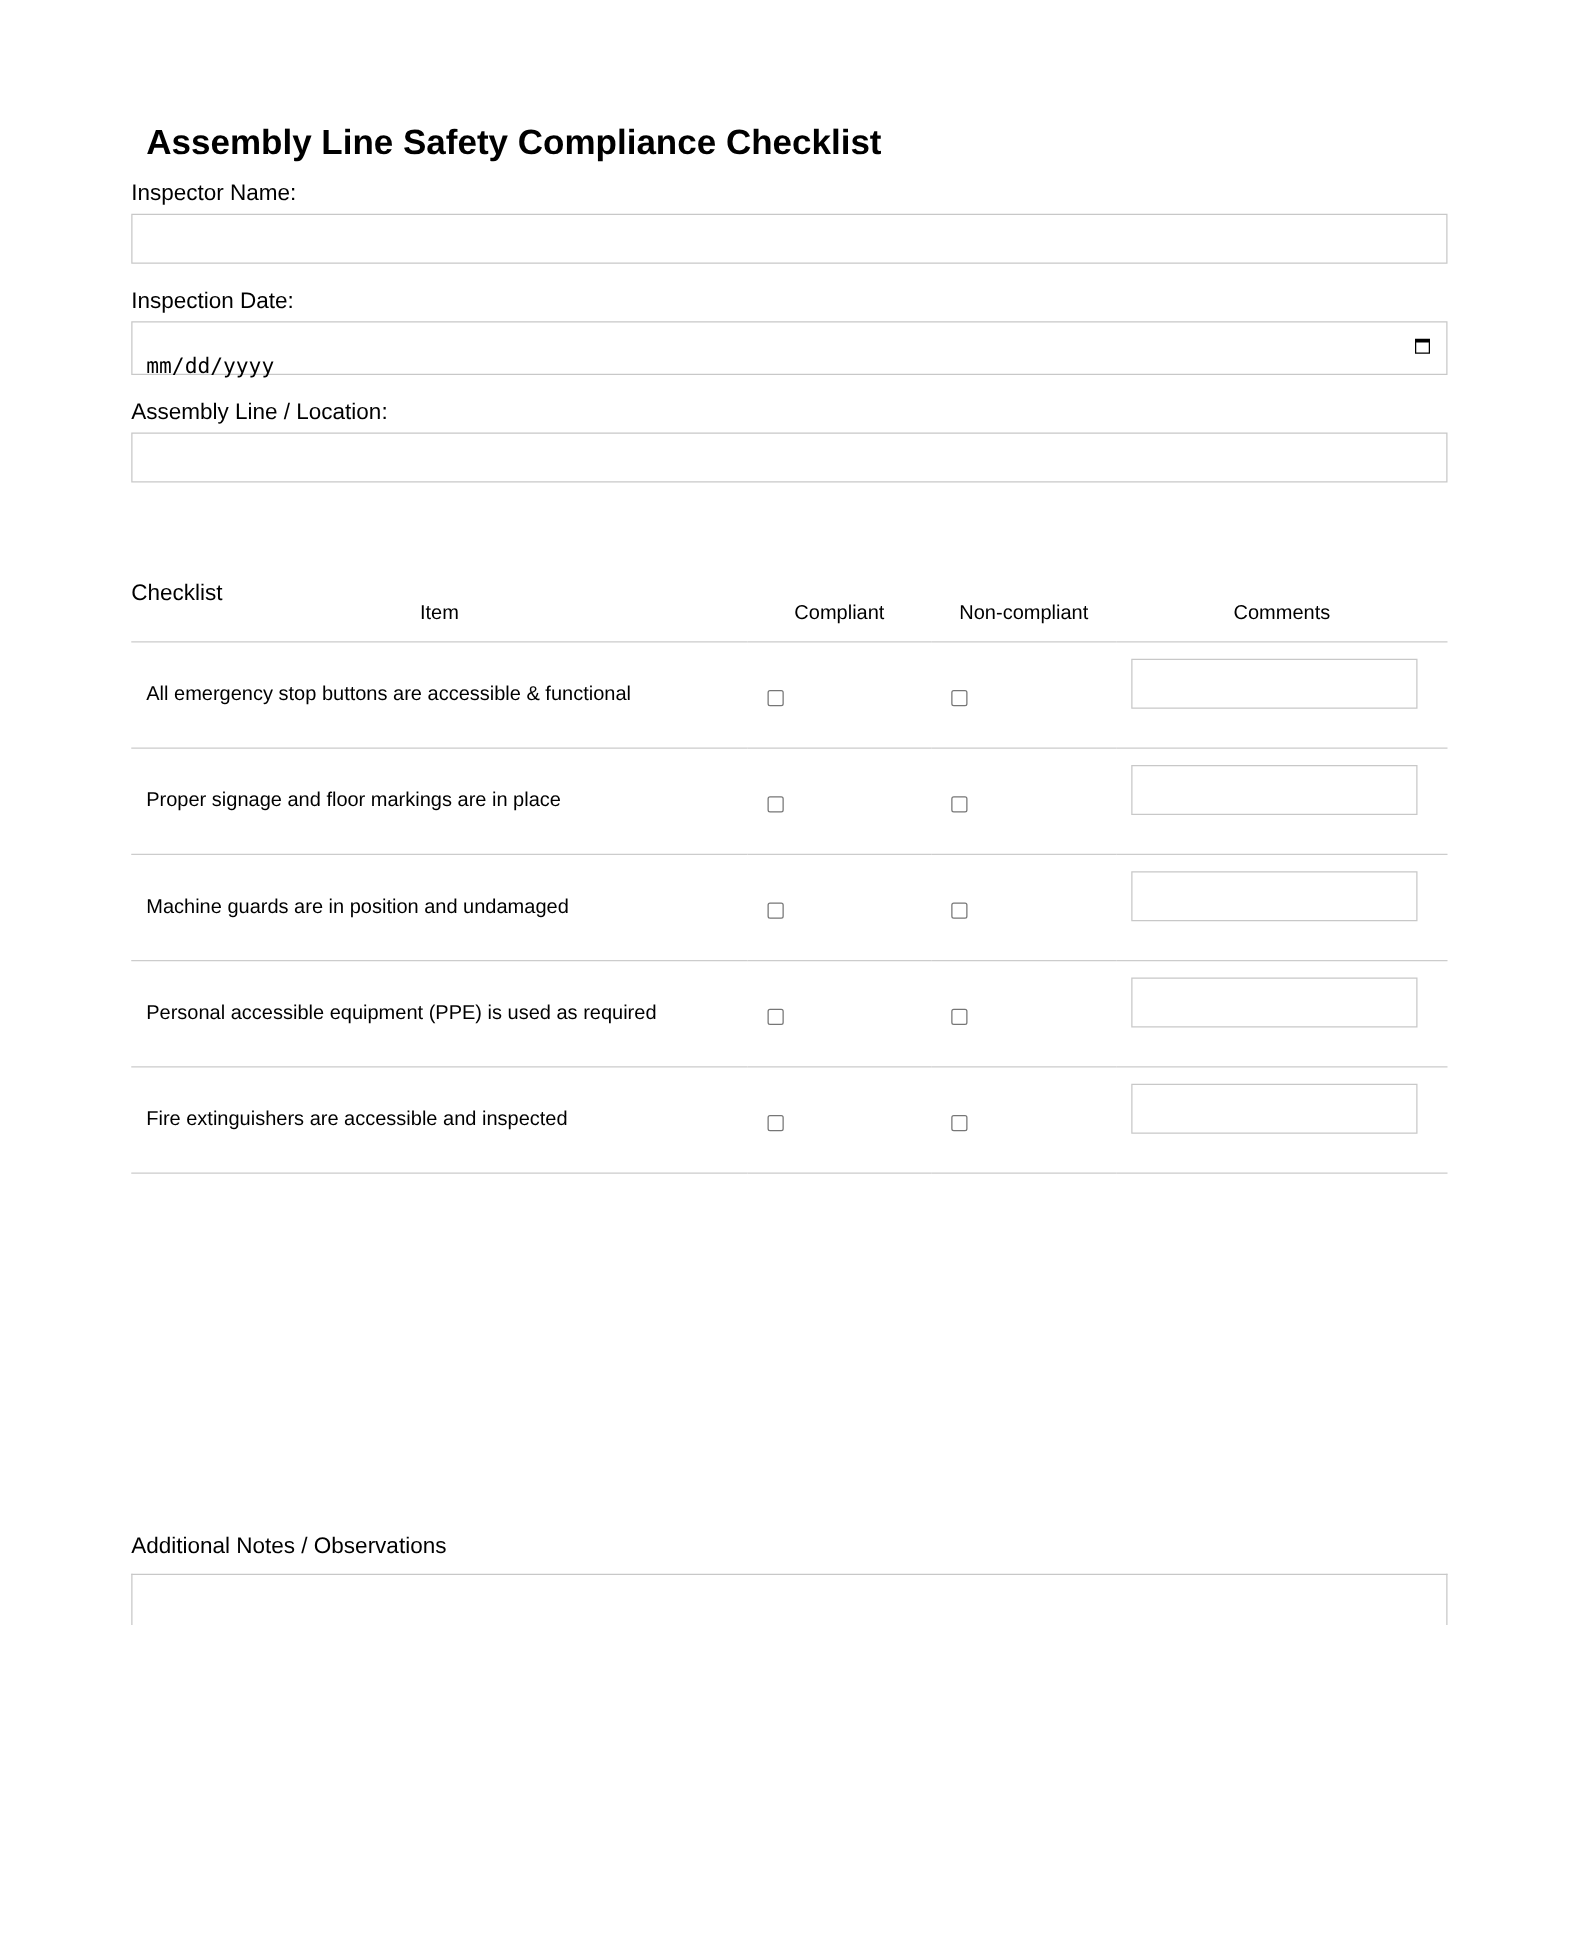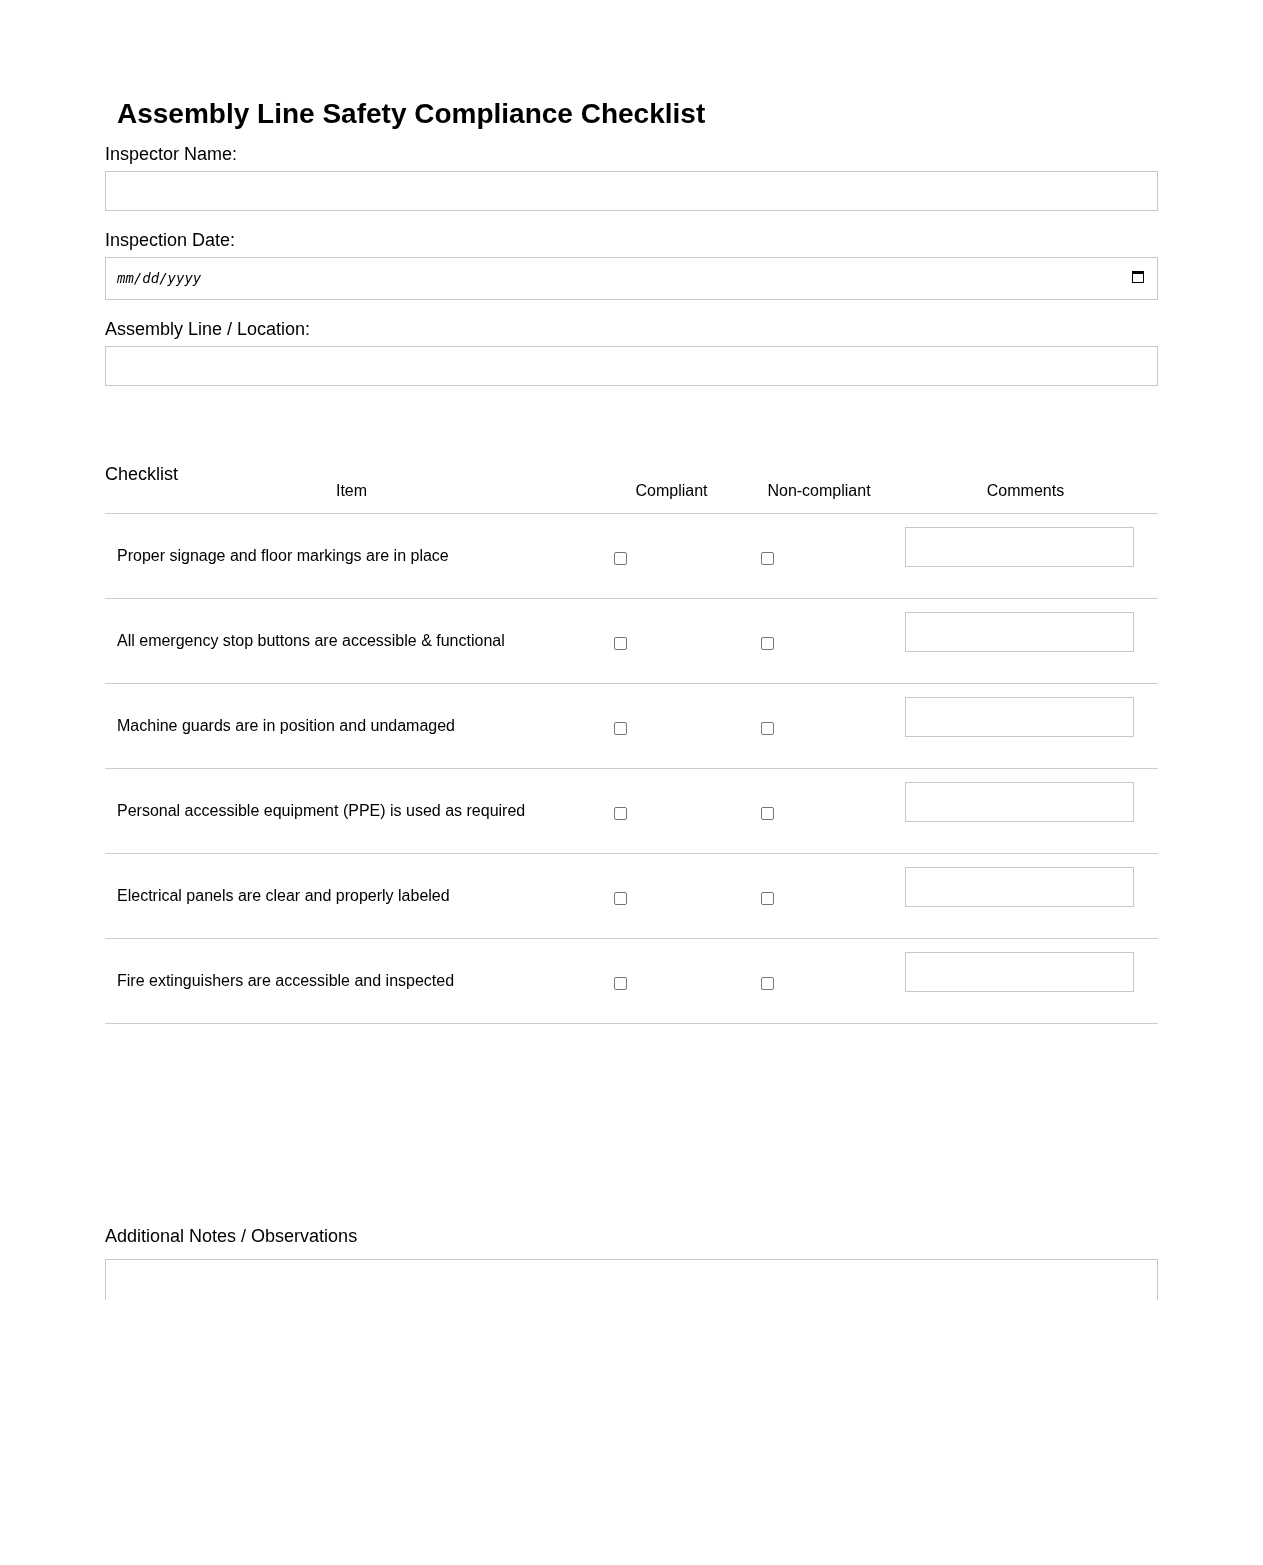--- a/index.html
+++ b/index.html
@@ -1,21 +1,21 @@
 <!DOCTYPE html>
 <html><head>
 <meta charset="utf-8">
 <style>
   html, body { margin: 0; padding: 0; background: #fff; }
   body { width: 1263px; height: 1565px; font-family: "Liberation Sans", sans-serif; color: #000; position: relative; overflow: hidden; }
   .page { position: absolute; left: 105px; top: 0; width: 1053px; }
   h1 { position: absolute; top: 83px; left: 0; margin: 12px; font-size: 28px; font-weight: bold; line-height: 38px; white-space: nowrap; }
   .field-label { position: absolute; left: 0; font-size: 18px; line-height: 18px; }
   .text-input { position: absolute; left: 0; width: 1053px; box-sizing: border-box; border: 1px solid #c8c8c8; background: #fff; }
-  .date-text { position: absolute; left: 11px; top: 12px; font-family: "DejaVu Sans Mono", monospace; font-size: 14px; color: #000; font-style: italic; }
+  .date-text { position: absolute; left: 11px; top: 25px; font-family: "DejaVu Sans Mono", monospace; font-size: 17px; color: #000; }
   .cal-icon { position: absolute; right: 13px; top: 13px; width: 12px; height: 12px; box-sizing: border-box; border: 1.5px solid #000; border-top-width: 3px; }
   .section-title { position: absolute; left: 0; font-size: 18px; line-height: 22px; }
   table { position: absolute; left: 0; top: 469px; width: 1053px; border-collapse: collapse; }
   th { text-align: center; font-weight: normal; font-size: 16px; height: 44px; padding: 0 12px; border-bottom: 1px solid #ccc; box-sizing: border-box; vertical-align: middle; }
   td { font-size: 16px; height: 85px; padding: 0 12px; border-bottom: 1px solid #ccc; box-sizing: border-box; vertical-align: middle; }
   .cb { display: inline-block; width: 11px; height: 11px; border: 1px solid #767676; border-radius: 2px; margin-left: 4px; margin-top: 6px; vertical-align: middle; }
   .comment-box { width: 229px; height: 40px; box-sizing: border-box; border: 1px solid #c8c8c8; margin-top: -18px; }
   .notes-area { position: absolute; left: 0; top: 1259px; width: 1053px; height: 41px; box-sizing: border-box; border: 1px solid #c8c8c8; border-bottom: none; }
 </style>
 </head>
@@ -42,29 +42,29 @@
     <thead>
       <tr>
         <th style="width:493px">Item</th>
         <th style="width:147px">Compliant</th>
         <th style="width:148px">Non-compliant</th>
         <th>Comments</th>
       </tr>
     </thead>
     <tbody>
       <tr>
-        <td>Proper signage and floor markings are in place</td>
+        <td>All emergency stop buttons are accessible &amp; functional</td>
         <td><span class="cb"></span></td>
         <td><span class="cb"></span></td>
         <td>
             <div class="comment-box"></div>
           </td>
       </tr>
       <tr>
-        <td>All emergency stop buttons are accessible &amp; functional</td>
+        <td>Proper signage and floor markings are in place</td>
         <td><span class="cb"></span></td>
         <td><span class="cb"></span></td>
         <td>
             <div class="comment-box"></div>
           </td>
       </tr>
       <tr>
         <td>Machine guards are in position and undamaged</td>
         <td><span class="cb"></span></td>
         <td><span class="cb"></span></td>
@@ -74,28 +74,20 @@
       </tr>
       <tr>
         <td>Personal accessible equipment (PPE) is used as required</td>
         <td><span class="cb"></span></td>
         <td><span class="cb"></span></td>
         <td>
             <div class="comment-box"></div>
           </td>
       </tr>
       <tr>
-        <td>Electrical panels are clear and properly labeled</td>
-        <td><span class="cb"></span></td>
-        <td><span class="cb"></span></td>
-        <td>
-            <div class="comment-box"></div>
-          </td>
-      </tr>
-      <tr>
         <td>Fire extinguishers are accessible and inspected</td>
         <td><span class="cb"></span></td>
         <td><span class="cb"></span></td>
         <td>
             <div class="comment-box"></div>
           </td>
       </tr>
     </tbody>
   </table>
 

